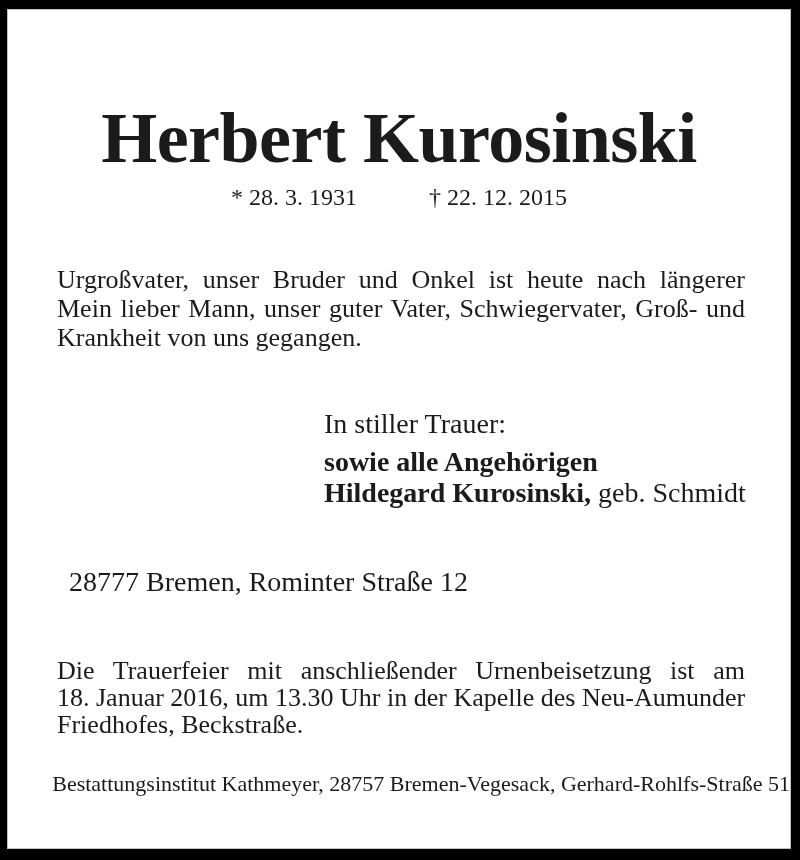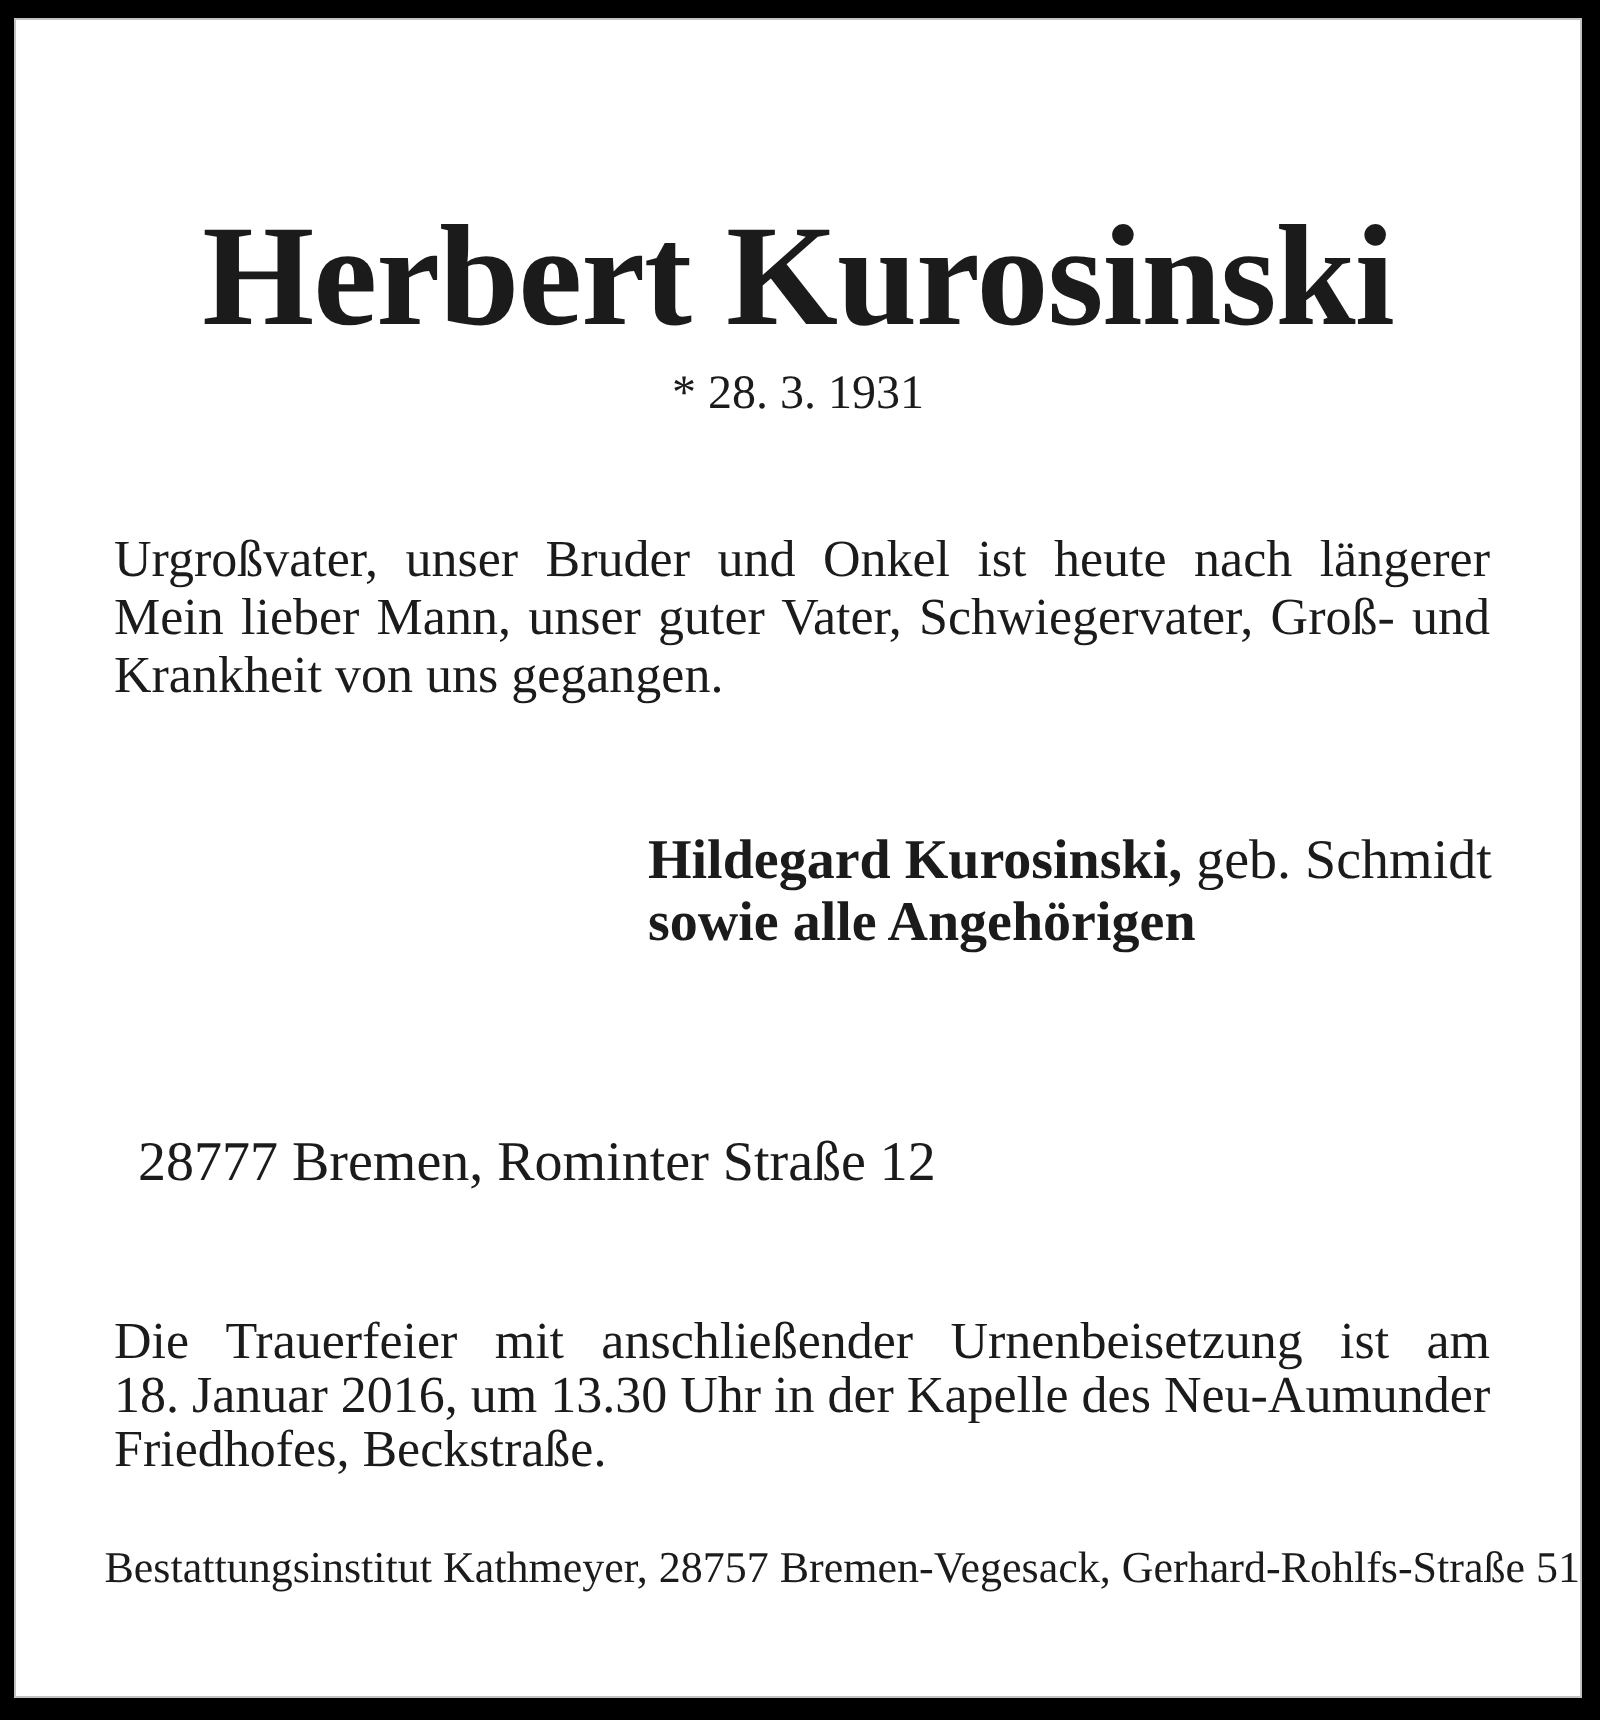--- a/index.html
+++ b/index.html
@@ -92,32 +92,34 @@
 </style>
 </head>
 <body>
 
 <div class="sheet">
 
   <h1 class="deceased-name">Herbert Kurosinski</h1>
 
   <div class="dates-row">
     <span>* 28. 3. 1931</span>
+    <span>† 22. 12. 2015</span>
   </div>
 
   <div class="announcement">
     <div class="just">Urgroßvater, unser Bruder und Onkel ist heute nach längerer</div>
     <div class="just">Mein lieber Mann, unser guter Vater, Schwiegervater, Groß- und</div>
     <div>Krankheit von uns gegangen.</div>
   </div>
 
   <div class="mourning">
+    <div>In stiller Trauer:</div>
     <div class="names">
+      <div>sowie alle Angehörigen</div>
       <div><span>Hildegard Kurosinski,</span><span class="normal"> geb. Schmidt</span></div>
-      <div>sowie alle Angehörigen</div>
     </div>
   </div>
 
   <div class="address-line">28777 Bremen, Rominter Straße 12</div>
 
   <div class="funeral">
     <div class="just">Die Trauerfeier mit anschließender Urnenbeisetzung ist am</div>
     <div class="just">18. Januar 2016, um 13.30 Uhr in der Kapelle des Neu-Aumunder</div>
     <div>Friedhofes, Beckstraße.</div>
   </div>

